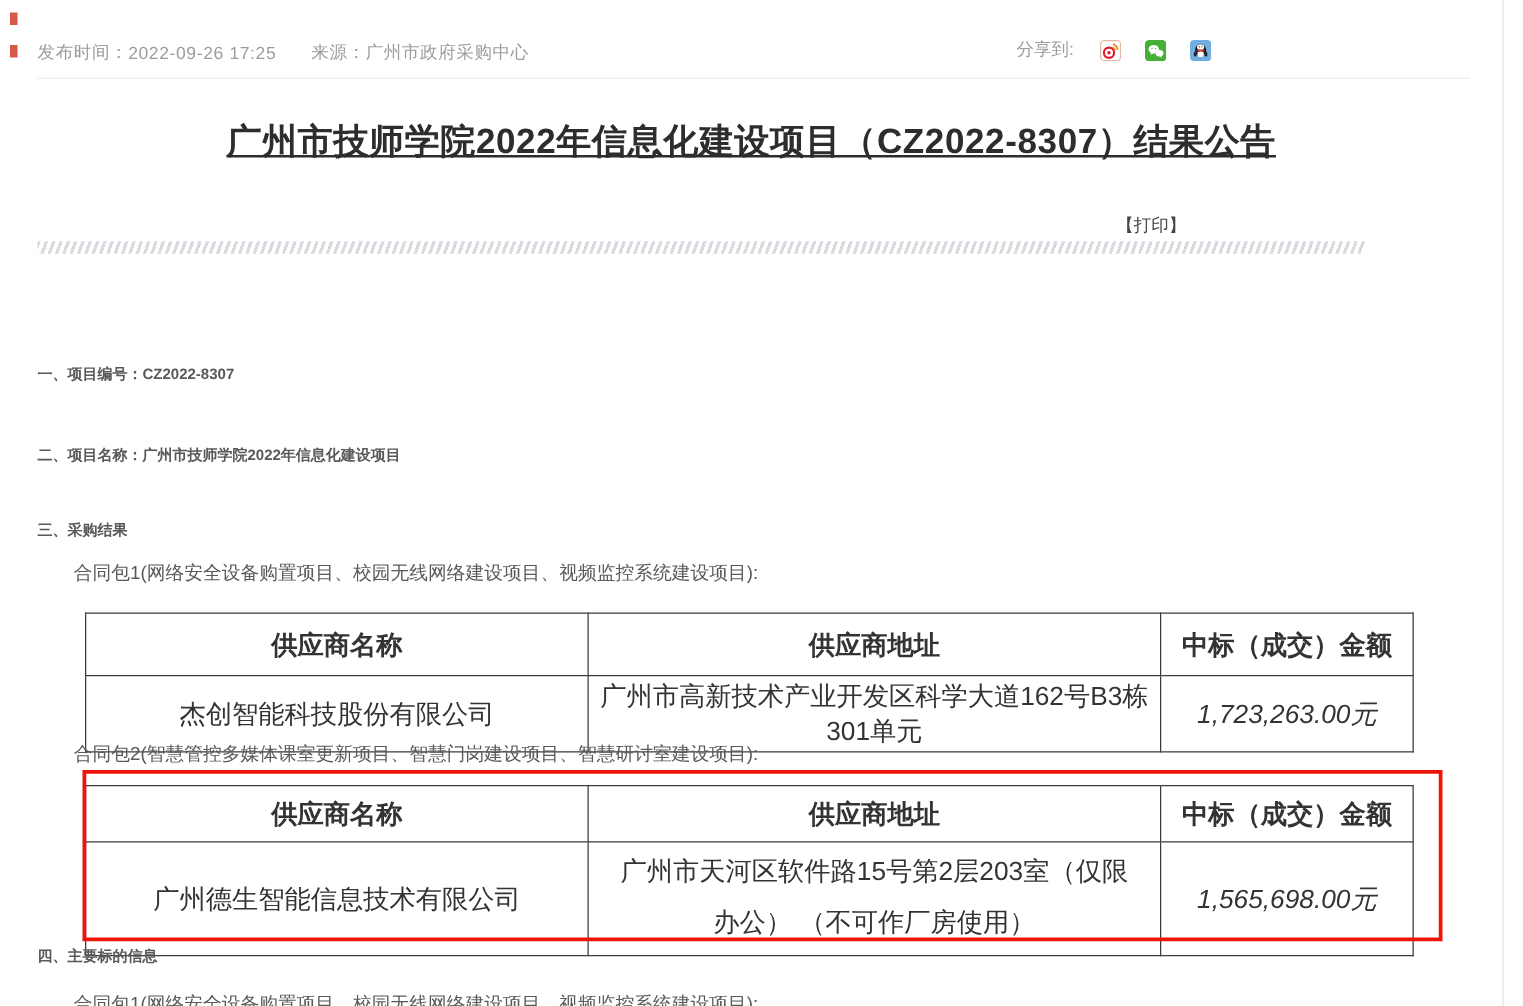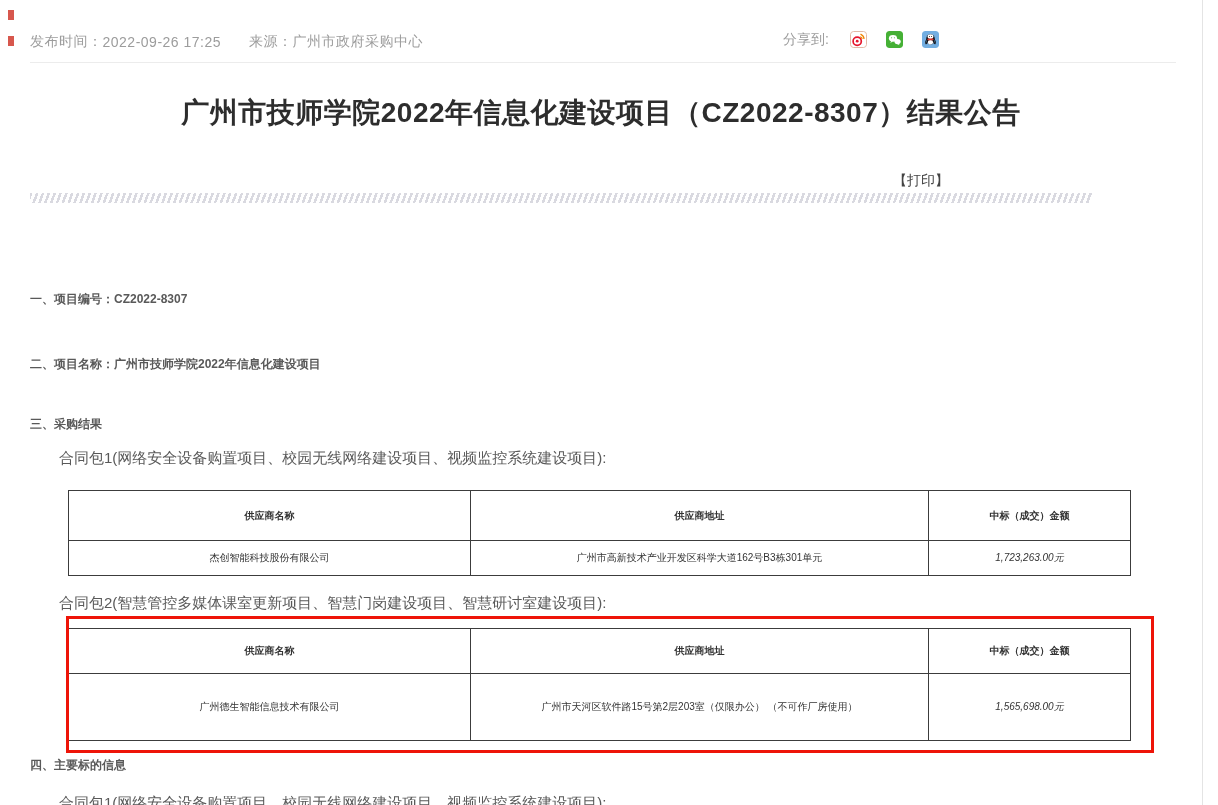--- a/index.html
+++ b/index.html
@@ -11,43 +11,43 @@
   .meta-row { position:absolute; top:33px; left:30px; font-size:14px; color:#9c9c9c; letter-spacing:0.5px; }
   .meta-row span { vertical-align:middle; }
   .meta-gap { display:inline-block; width:28px; }
   .meta-divider { position:absolute; top:62px; left:30px; width:1146px; height:1px; background:#ececec; }
   .edge-line { position:absolute; top:0; left:1202px; width:1px; height:805px; background:#e4e4e4; }
 
   .speck { position:absolute; left:8px; width:6px; height:10px; background:#d0392e; opacity:.85; }
   .speck.s1 { top:10px; } .speck.s2 { top:36px; }
 
   
-  .share { position:absolute; top:31px; right:67px; display:flex; align-items:flex-start; gap:19px; }
+  .share { position:absolute; top:31px; right:37px; display:flex; align-items:flex-end; gap:19px; }
   .share-label { font-size:14px; color:#9c9c9c; margin-right:2px; }
   .share-icon { width:17px; height:17px; border-radius:3px; display:block; cursor:pointer; }
 
   
   .article-title { position:absolute; top:94px; left:0; width:1202px; text-align:center;
-    font-size:28px; font-weight:bold; color:#2d2d2d; letter-spacing:0.5px; }
+    font-size:28px; font-weight:bold; color:#2d2d2d; letter-spacing:0.5px;text-decoration:underline; }
   .print-btn { position:absolute; top:144px; right:57px; font-size:14px; color:#444; cursor:pointer;margin-top:28px; }
 
   
   .hatch { position:absolute; top:193px; left:30px; width:1062px; height:10px;
     background:repeating-linear-gradient(110deg,#d9d9e0 0px,#d9d9e0 2.5px,#ffffff 2.5px,#ffffff 5.5px); }
 
   
   .sec { position:absolute; left:30px; font-size:12px; font-weight:bold; color:#595959; }
   .sec1 { top:291px; } .sec2 { top:356px; } .sec3 { top:416px; } .sec4 { top:757px; }
   .pkg { position:absolute; left:59px; font-size:15px; color:#595959; }
   .pkg1 { top:449px; } .pkg2 { top:594px;text-align:right; }
   .clipped-line { position:absolute; left:59px; top:794px; font-size:15px; color:#595959; }
 
   
   table.result { position:absolute; left:68px; width:1062px; border-collapse:collapse; table-layout:fixed; }
-  table.result th, table.result td { border:1px solid #3c3c3c; font-size:10px; color:#333;
+  table.result th, table.result td { border:1px solid #3c3c3c; font-size:21px; color:#333;
     text-align:center; vertical-align:middle; padding:2px 6px; }
   table.result th { font-weight:bold; }
   .col-name { width:402px; } .col-addr { width:458px; } .col-amt { width:202px; }
   td.amt, th.amt-h { }
   td.amt { text-align:right; padding-right:10px;font-style:italic; }
   .t1 { top:490px; }
   .t1 th { height:50px; }
   .t1 td { height:35px; }
   .t2 { top:628px; }
   .t2 th { height:45px; }

